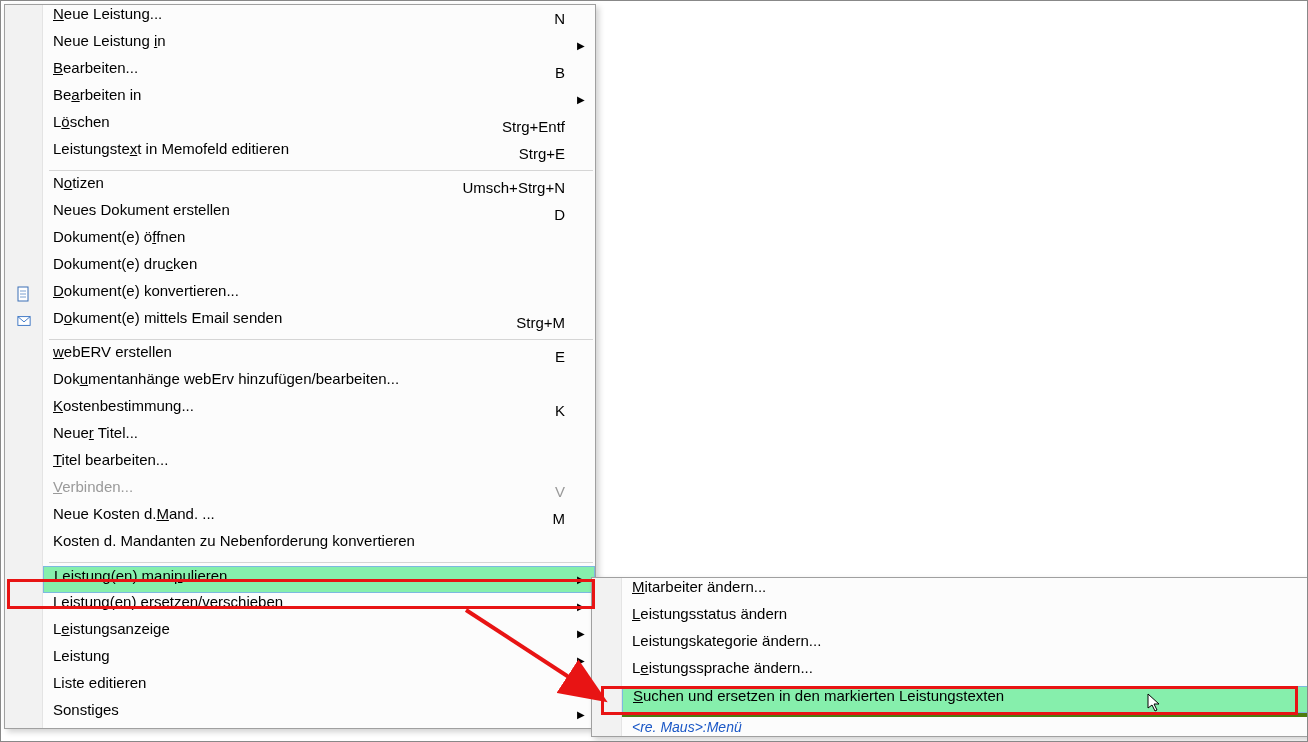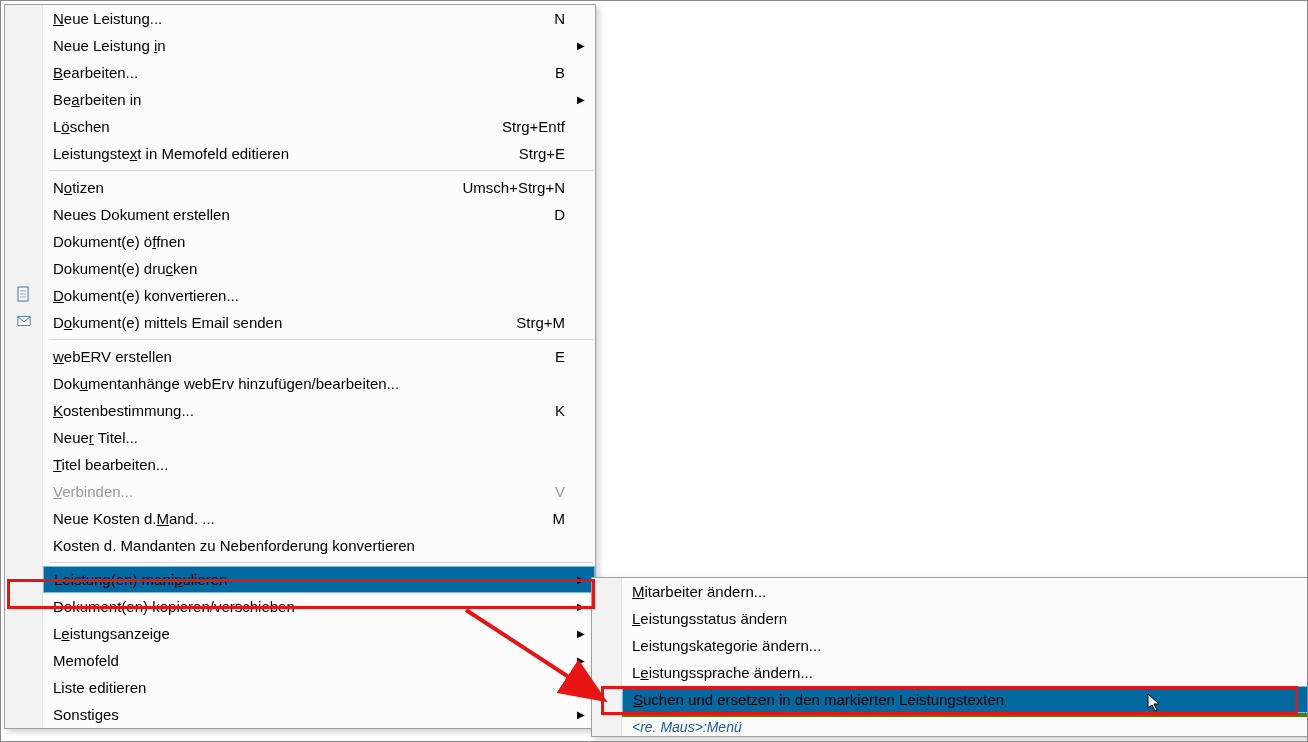--- a/index.html
+++ b/index.html
@@ -37,42 +37,42 @@
     display: flex;
     align-items: stretch;
     height: 27px;
     cursor: default;
     color: #000;
   }
   .item .label {
     flex: 1;
     padding-left: 10px;
     display: flex;
-    align-items: center;
+    align-items: flex-start;
     white-space: nowrap;
   }
   .item .shortcut {
     padding-right: 30px;
     display: flex;
     align-items: center;
     color: #000;
     white-space: nowrap;
   }
   .item .arrow {
     width: 18px;
     display: flex;
     align-items: center;
     justify-content: flex-start;
     font-size: 10px;
     color: #000;
   }
   .item.sel .label,
   .item.sel .shortcut,
   .item.sel .arrow {
-    background: #0369a1;
+    background: #86efac;
   }
   .item.sel .label { border-top: 1px solid #7cb8e0; border-bottom: 1px solid #7cb8e0; border-left: 1px solid #7cb8e0; }
   .item.sel .arrow,
   .item.sel .shortcut:last-child { border-top: 1px solid #7cb8e0; border-bottom: 1px solid #7cb8e0; border-right: 1px solid #7cb8e0; }
   .item.disabled .label, .item.disabled .shortcut { color: #9a9a9a; }
   .sep {
     display: flex;
     height: 7px;
     align-items: center;
   }
@@ -309,35 +309,35 @@
     <div class="item sel">
       <div class="icon-col"></div>
       <div class="label">
         <span>Leistung(en) mani<span class="uline">p</span>ulieren</span>
       </div>
       <div class="arrow" style="border-top: 1px solid rgb(124, 184, 224); border-bottom: 1px solid rgb(124, 184, 224); border-right: 1px solid rgb(124, 184, 224);">▶</div>
     </div>
     <div class="item">
       <div class="icon-col"></div>
       <div class="label">
-        <span>Dokument(en) kopieren/verschieben</span>
+        <span>Leistung(en) ersetzen/verschieben</span>
       </div>
       <div class="arrow">▶</div>
     </div>
     <div class="item">
       <div class="icon-col"></div>
       <div class="label">
         <span>L<span class="uline">e</span>istungsanzeige</span>
       </div>
       <div class="arrow">▶</div>
     </div>
     <div class="item">
       <div class="icon-col"></div>
       <div class="label">
-        <span>Memofeld</span>
+        <span>Leistung</span>
       </div>
       <div class="arrow">▶</div>
     </div>
     <div class="item">
       <div class="icon-col"></div>
       <div class="label">
         <span>Liste editieren</span>
       </div>
       <div class="arrow"></div>
     </div>

